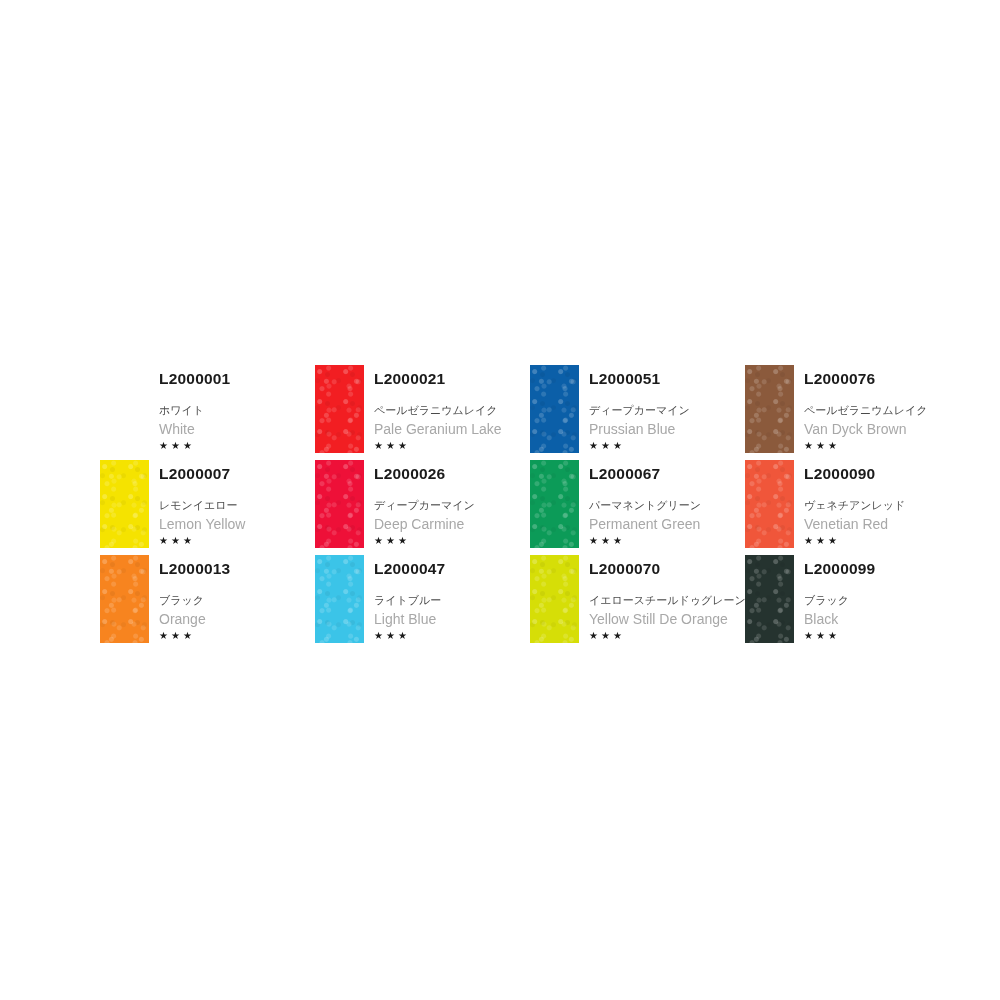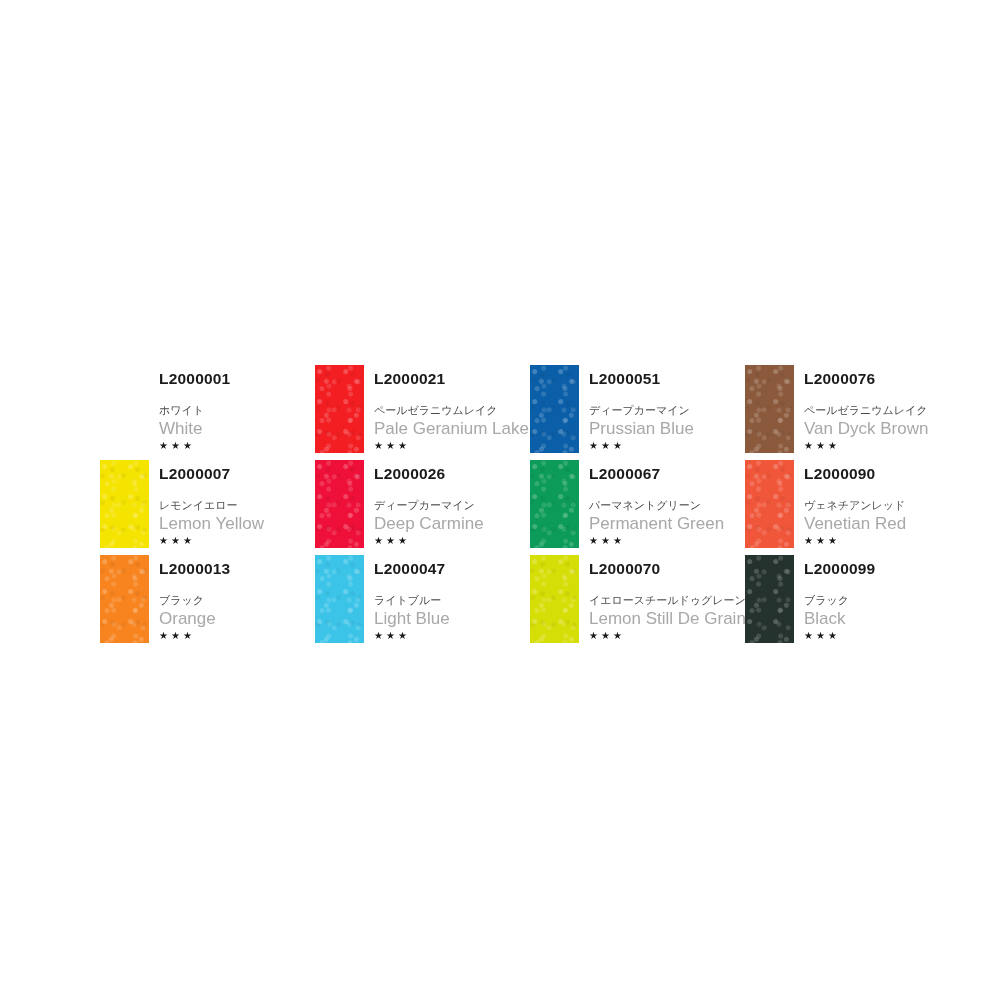--- a/index.html
+++ b/index.html
@@ -103,21 +103,21 @@
 
   .name-jp {
     font-size: 11px;
     color: #4a4a4a;
     line-height: 17px;
     white-space: nowrap;
     margin-top: 14px;
   }
 
   .name-en {
-    font-size: 17px;
+    font-size: 14px;
     color: #a8a8a8;
     line-height: 18px;
     white-space: nowrap;
     margin-top: 1px;
   }
 
   .stars {
     font-size: 10px;
     color: #1b1b1b;
     letter-spacing: 3px;
@@ -227,21 +227,21 @@
           <div class="stars">★★★</div>
         </div>
       </div>
       <div class="color-item">
         <div class="swatch-slot">
           <div class="swatch" style="background-color: rgb(214, 222, 7);"></div>
         </div>
         <div class="info">
           <div class="code">L2000070</div>
           <div class="name-jp">イエロースチールドゥグレーン</div>
-          <div class="name-en">Lemon Still De Grain</div>
+          <div class="name-en">Yellow Still De Orange</div>
           <div class="stars">★★★</div>
         </div>
       </div>
     </div>
 
     <div class="color-column">
       <div class="color-item">
         <div class="swatch-slot">
           <div class="swatch" style="background-color: rgb(139, 90, 60);"></div>
         </div>

